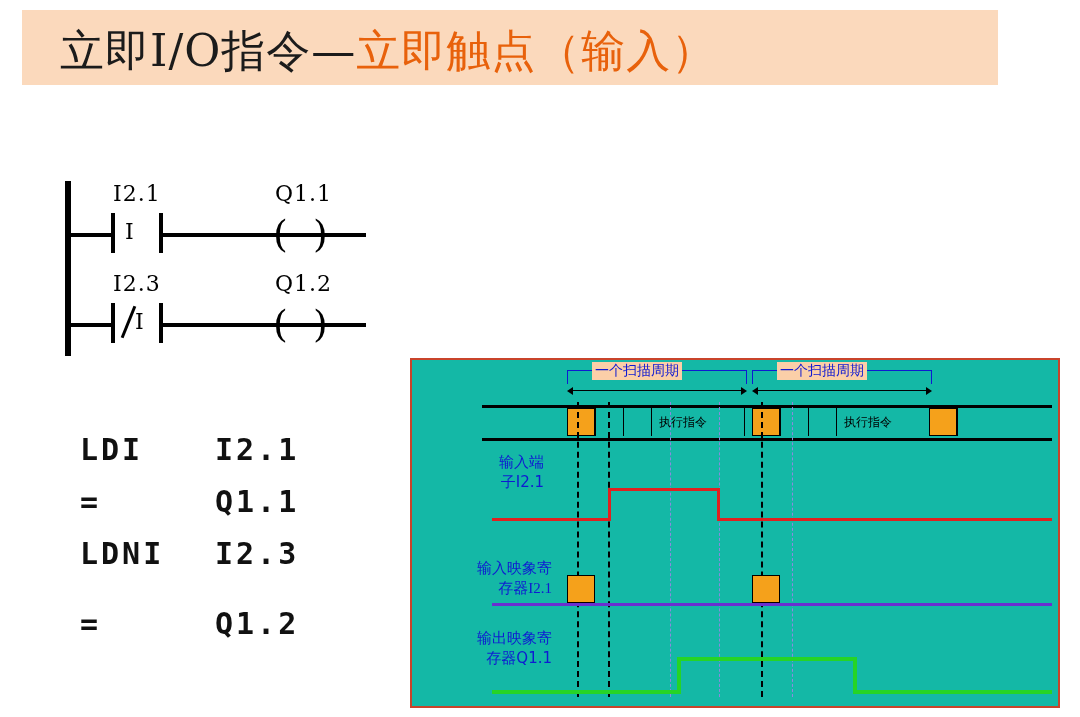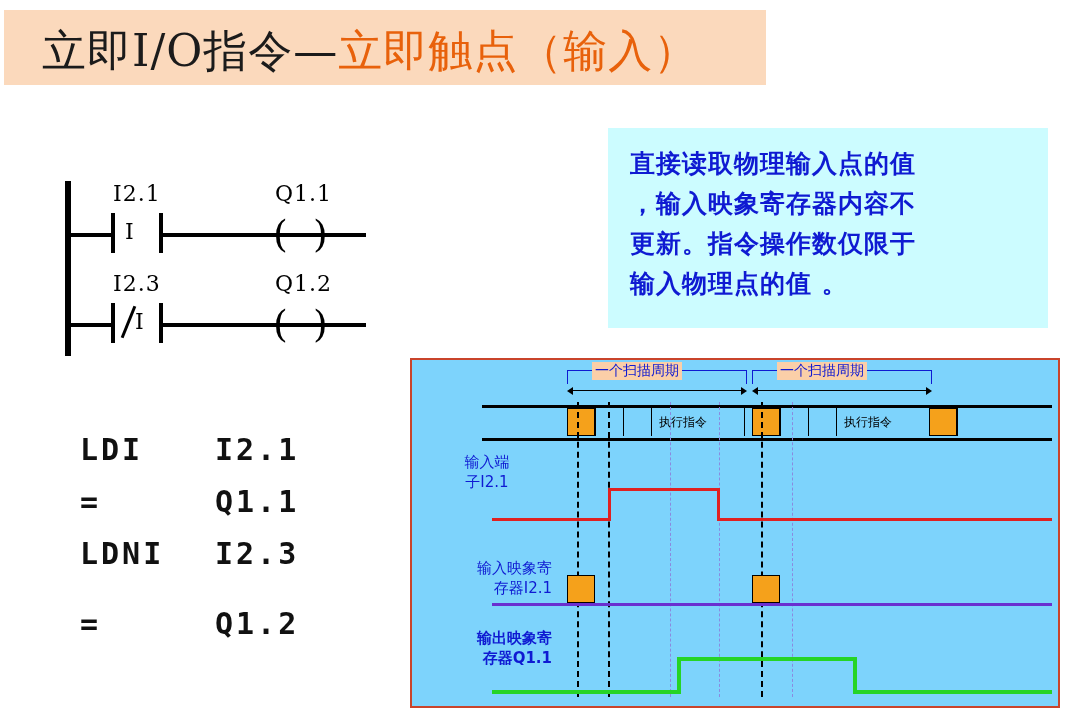--- a/index.html
+++ b/index.html
@@ -12,23 +12,23 @@
     width: 1080px;
     height: 717px;
     background: #ffffff;
     overflow: hidden;
     font-family: "Liberation Sans", sans-serif;
   }
 
   
   .title-band {
     position: absolute;
-    left: 4px;
+    left: 22px;
     top: 10px;
-    width: 762px;
+    width: 976px;
     height: 75px;
     background: #fbd9bc;
   }
   .title-text {
     position: absolute;
     left: 38px;
     top: 18px;
     font-family: "DejaVu Serif", serif;
     font-size: 44px;
     line-height: 46px;
@@ -143,21 +143,21 @@
     letter-spacing: 1px;
   }
 
   
   .timing {
     position: absolute;
     left: 410px;
     top: 358px;
     width: 650px;
     height: 350px;
-    background: #7dd3fc;
+    background: #14b8a6;
     border: 2px solid #c9442b;
     box-sizing: border-box;
   }
 
   .scan-label {
     position: absolute;
     font-family: "DejaVu Sans", sans-serif;
     font-size: 14px;
     color: #0f1ad2;
     background: #fbcfa8;
@@ -275,26 +275,20 @@
     <div class="instr-row" style="height:70px;">
       <span class="instr-op">LDNI</span>
       <span class="instr-arg">I2.3</span>
     </div>
     <div class="instr-row">
       <span class="instr-op">=</span>
       <span class="instr-arg">Q1.2</span>
     </div>
   </div>
 
-  <div class="note">
-    <p>直接读取物理输入点的值</p>
-    <p>，输入映象寄存器内容不</p>
-    <p>更新。指令操作数仅限于</p>
-    <p>输入物理点的值 。</p>
-  </div>
 
   <div class="timing">
 
     <div class="scan-box" style="left:155px; top:10px; width:180px; height:14px;"></div>
     <div class="scan-label" style="left:180px; top:2px;">一个扫描周期</div>
     <div class="arrow-line" style="left:158px; top:30px; width:174px;"></div>
     <div class="arrow-head" style="left:155px; top:27px; border-right:6px solid #000;"></div>
     <div class="arrow-head" style="left:329px; top:27px; border-left:6px solid #000;"></div>
 
     <div class="scan-box" style="left:340px; top:10px; width:180px; height:14px;"></div>
@@ -322,39 +316,39 @@
     <div class="orange-block" style="left:517px; top:48px; width:28px; height:28px;"></div>
     <div class="seg-div" style="left:545px; top:48px; height:28px;"></div>
 
     <div class="dash-v" style="left:165px; top:42px; height:295px;"></div>
     <div class="dash-v" style="left:196px; top:42px; height:295px;"></div>
     <div class="dash-v-blue" style="left:258px; top:42px; height:295px;"></div>
     <div class="dash-v-blue" style="left:307px; top:42px; height:295px;"></div>
     <div class="dash-v" style="left:349px; top:42px; height:295px;"></div>
     <div class="dash-v-blue" style="left:380px; top:42px; height:295px;"></div>
 
-    <div class="row-label" style="left:10px; top:92px; width:130px;text-align:center;">
+    <div class="row-label" style="left:2px; top:92px; width:130px;">
       <div>输入端</div>
       <div>子I2.1</div>
     </div>
     <div class="sig-red" style="left:80px; top:158px; width:116px; height:3px;"></div>
     <div class="sig-red" style="left:196px; top:128px; width:3px; height:33px;"></div>
     <div class="sig-red" style="left:196px; top:128px; width:111px; height:3px;"></div>
     <div class="sig-red" style="left:305px; top:128px; width:3px; height:33px;"></div>
     <div class="sig-red" style="left:305px; top:158px; width:335px; height:3px;"></div>
 
-    <div class="row-label" style="left:0px; top:198px; width:140px;">
+    <div class="row-label" style="left:0px; top:198px; width:140px;font-family:Liberation Serif, serif;">
       <div>输入映象寄</div>
       <div>存器I2.1</div>
     </div>
     <div class="sig-purple" style="left:80px; top:243px; width:560px; height:3px;"></div>
     <div class="orange-block" style="left:155px; top:215px; width:28px; height:28px;"></div>
     <div class="orange-block" style="left:340px; top:215px; width:28px; height:28px;"></div>
 
-    <div class="row-label" style="left:0px; top:268px; width:140px;font-weight:bold;">
+    <div class="row-label" style="left:0px; top:268px; width:140px;">
       <div>输出映象寄</div>
       <div>存器Q1.1</div>
     </div>
     <div class="sig-green" style="left:80px; top:330px; width:188px; height:4px;"></div>
     <div class="sig-green" style="left:265px; top:297px; width:4px; height:37px;"></div>
     <div class="sig-green" style="left:265px; top:297px; width:180px; height:4px;"></div>
     <div class="sig-green" style="left:441px; top:297px; width:4px; height:37px;"></div>
     <div class="sig-green" style="left:441px; top:330px; width:199px; height:4px;"></div>
   </div>
 

